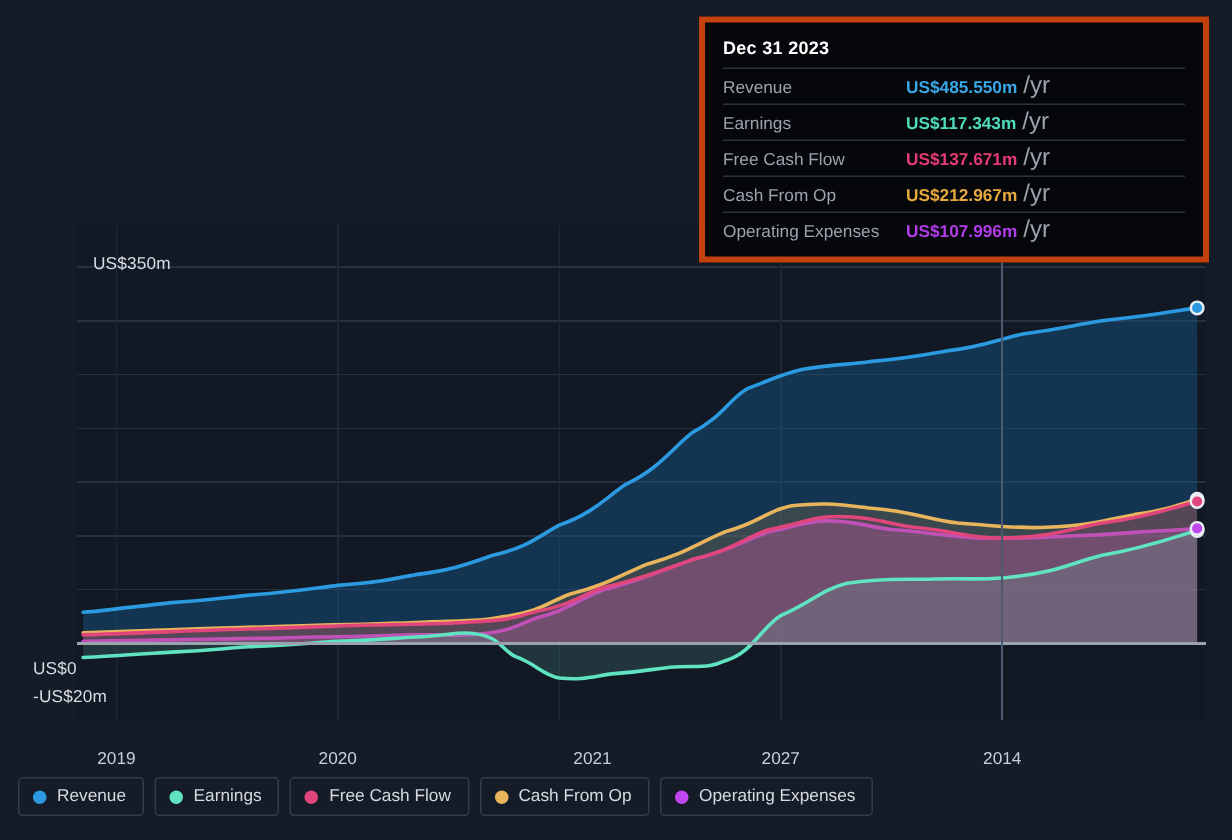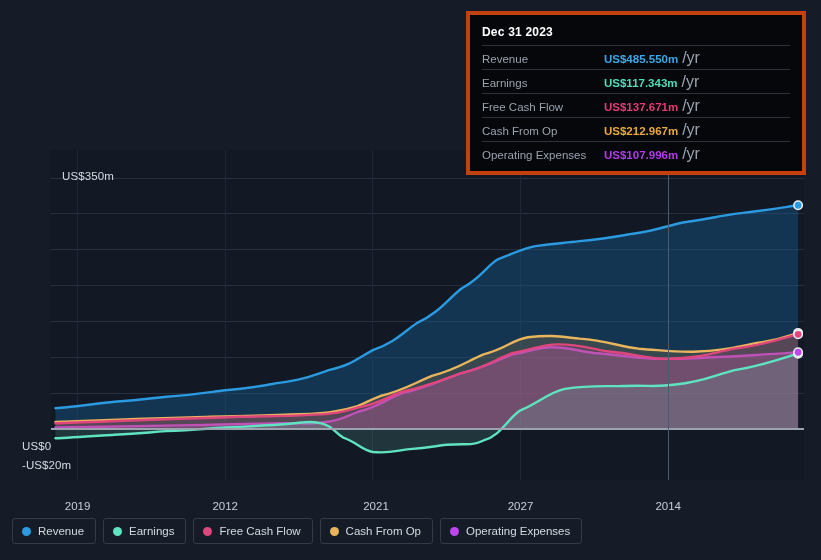--- a/index.html
+++ b/index.html
@@ -204,22 +204,22 @@
         </g>
       </svg>
   </div>
 
   <div class="y-label" id="y-top">US$350m</div>
   <div class="y-label" id="y-zero">US$0</div>
   <div class="y-label" id="y-bot">-US$20m</div>
 
   <div id="x-axis">
       <div class="x-label" style="left: 77.6px;">2019</div>
-      <div class="x-label" style="left: 225.2px;">2012</div>
-      <div class="x-label" style="left: 376px;">2021</div>
+      <div class="x-label" style="left: 225.2px;">2020</div>
+      <div class="x-label" style="left: 395px;">2021</div>
       <div class="x-label" style="left: 520.5px;">2027</div>
       <div class="x-label" style="left: 668.2px;">2014</div>
     </div>
 
   <div id="tooltip">
     <div id="tooltip-date">Dec 31 2023</div>
     <div id="tooltip-rows">
         <div class="tt-row">
           <span class="tt-label">Revenue</span>
           <span class="tt-value" style="color: rgb(58, 168, 232);">US$485.550m</span>

